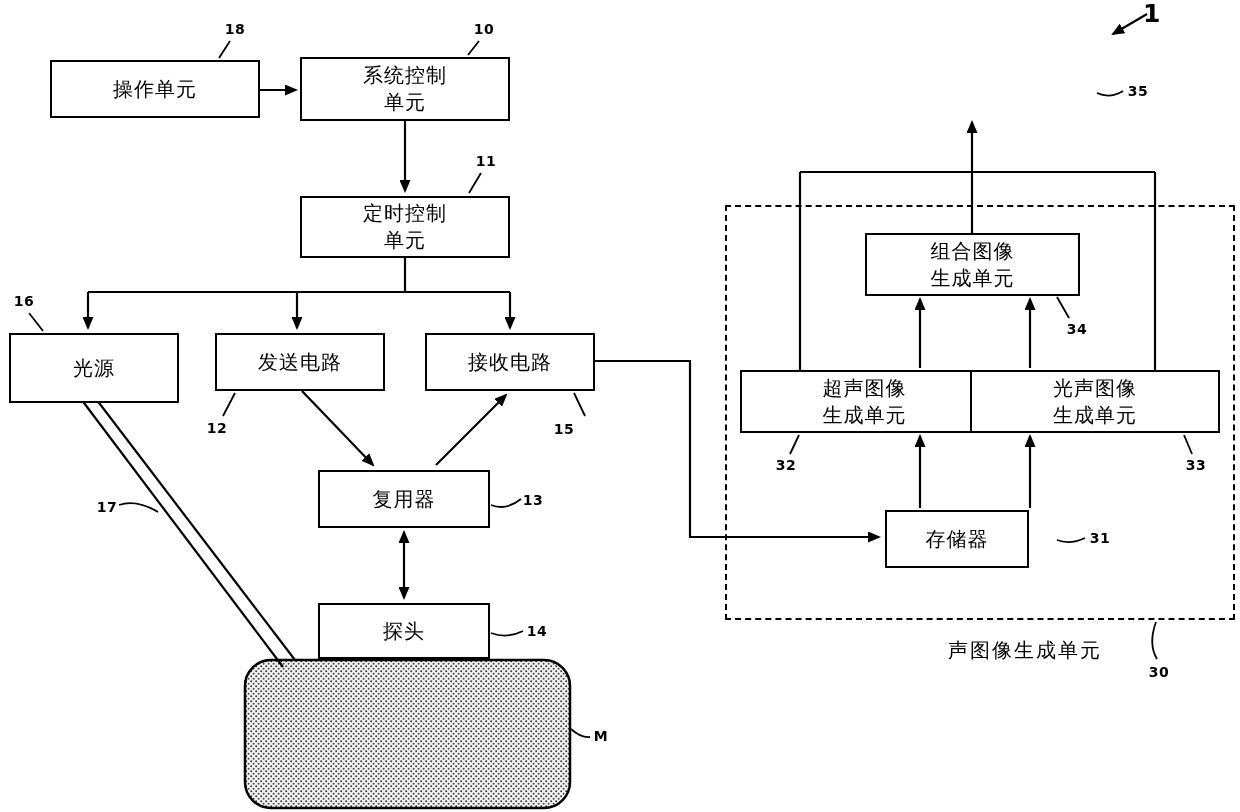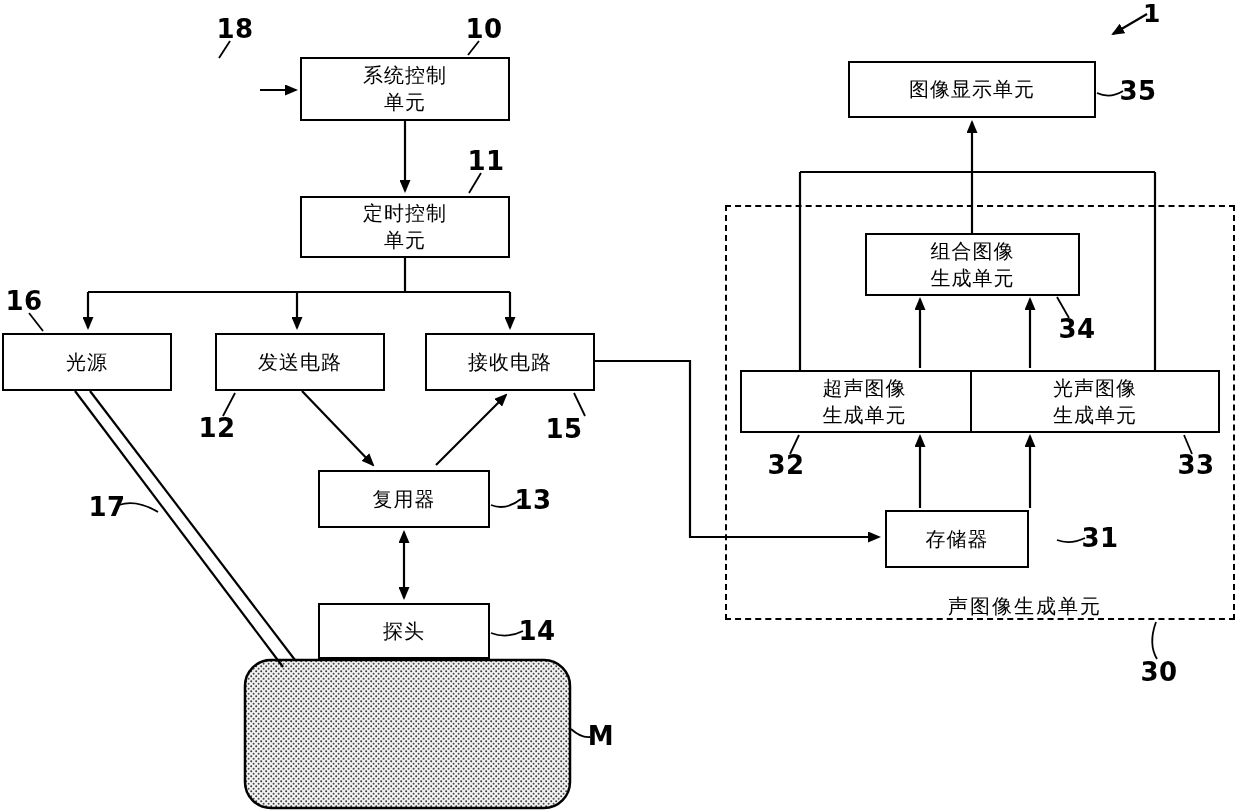--- a/index.html
+++ b/index.html
@@ -9,28 +9,28 @@
   }
   .layer{position:absolute;left:0;top:0;}
   .box{
     position:absolute;background:#fff;border:2.5px solid #000;
     display:flex;align-items:center;justify-content:center;text-align:center;
     box-sizing:border-box;z-index:3;
   }
   .box .lbl{white-space:pre-line;font-size:20px;line-height:27px;letter-spacing:1px;}
   .ref{
     position:absolute;transform:translate(-50%,-50%);
-    font-weight:700;font-size:26px;z-index:4;letter-spacing:0.5px;
+    font-weight:700;font-size:14px;z-index:4;letter-spacing:0.5px;
   }
   .ref.big{font-size:25px;}
   .dashed-region{
     position:absolute;border:2px dashed #000;box-sizing:border-box;z-index:1;background:transparent;
   }
   .region-label{
-    position:absolute;transform:translate(-50%,-50%);font-size:20px;letter-spacing:2px;z-index:2;
+    position:absolute;transform:translate(-50%,-50%);font-size:20px;letter-spacing:2px;z-index:2;margin-top:44px;
   }
 </style>
 </head>
 <body>
 
 <div class="canvas">
 
   <svg class="layer" width="1240" height="812" viewBox="0 0 1240 812">
     <defs>
       <marker id="arr" markerUnits="userSpaceOnUse" markerWidth="13" markerHeight="11" refX="11" refY="5.5" orient="auto-start-reverse">
@@ -100,45 +100,45 @@
       <path d="M799,435 L790,454"></path>
       <path d="M1184,435 L1192,454"></path>
       <path d="M1057,540 Q1070,545 1085,538"></path>
       <path d="M1156,622 Q1148,644 1157,659"></path>
     </g>
   </svg>
 
   <div class="dashed-region" style="left:725px;top:205px;width:510px;height:415px"></div>
   <div class="region-label" style="left:1025px;top:606px">声图像生成单元</div>
 
+  <div class="box" style="left:50px;top:60px;width:210px;height:58px">
+    <span class="lbl">操作单元</span>
+  </div>
   <div class="box" style="left:300px;top:57px;width:210px;height:64px">
     <span class="lbl">系统控制
 单元</span>
   </div>
   <div class="box" style="left:300px;top:196px;width:210px;height:62px">
     <span class="lbl">定时控制
 单元</span>
   </div>
-  <div class="box" style="left:2px;top:333px;width:170px;height:58px">
+  <div class="box" style="left:9px;top:333px;width:170px;height:70px">
     <span class="lbl">光源</span>
   </div>
   <div class="box" style="left:215px;top:333px;width:170px;height:58px">
     <span class="lbl">发送电路</span>
   </div>
   <div class="box" style="left:425px;top:333px;width:170px;height:58px">
     <span class="lbl">接收电路</span>
   </div>
   <div class="box" style="left:318px;top:603px;width:172px;height:56px">
     <span class="lbl">探头</span>
   </div>
   <div class="box" style="left:318px;top:470px;width:172px;height:58px">
     <span class="lbl">复用器</span>
-  </div>
-  <div class="box" style="left:848px;top:61px;width:248px;height:57px">
-    <span class="lbl">图像显示单元</span>
   </div>
   <div class="box" style="left:865px;top:233px;width:215px;height:63px">
     <span class="lbl">组合图像
 生成单元</span>
   </div>
   <div class="box" style="left:740px;top:370px;width:249px;height:63px">
     <span class="lbl">超声图像
 生成单元</span>
   </div>
   <div class="box" style="left:970px;top:370px;width:250px;height:63px">

